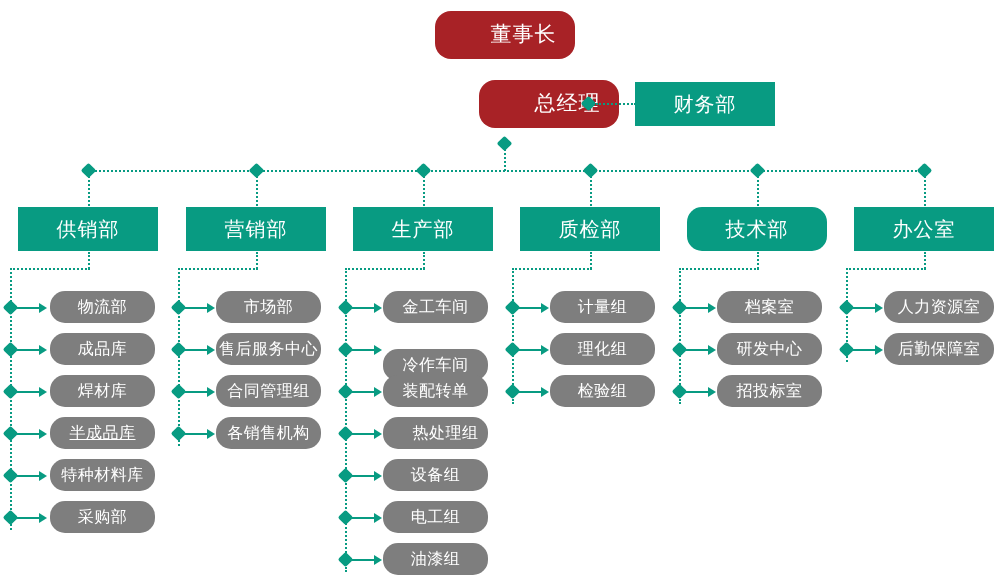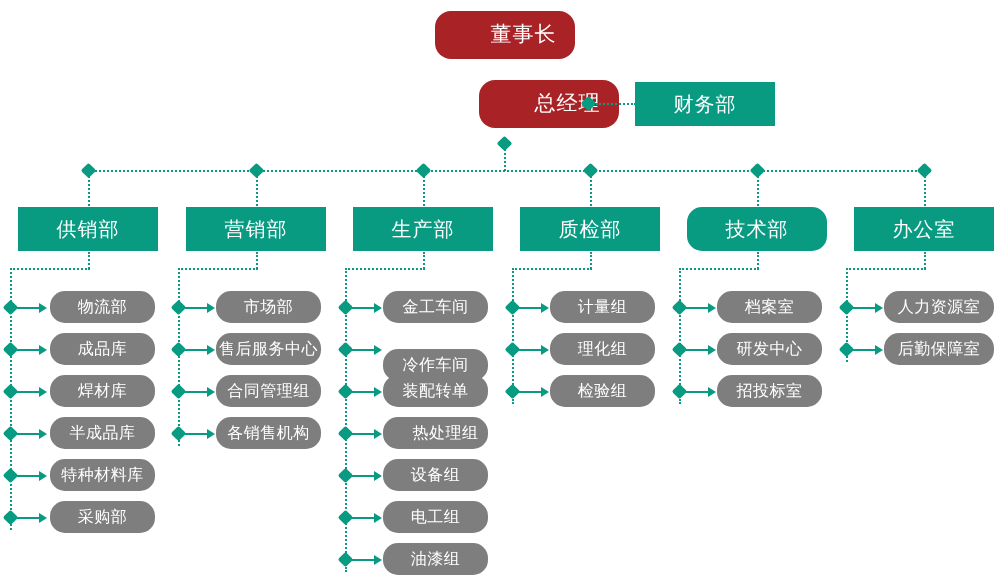--- a/index.html
+++ b/index.html
@@ -169,21 +169,21 @@
   <div class="diamond" style="left:5px; top:386px;"></div>
   <div class="arrow-line" style="left:17px; top:391px; width:22px;"></div>
   <div class="arrow-head" style="left:39px; top:387px;"></div>
   <div class="box box-sub" style="left:50px; top:375px; width:105px; height:32px;">
     <span>焊材库</span>
   </div>
 
   <div class="diamond" style="left:5px; top:428px;"></div>
   <div class="arrow-line" style="left:17px; top:433px; width:22px;"></div>
   <div class="arrow-head" style="left:39px; top:429px;"></div>
-  <div class="box box-sub" style="left:50px; top:417px; width:105px; height:32px;">
+  <div class="box box-sub" style="left:50px; top:417px; width:105px; height:32px;text-decoration:underline;">
     <span>半成品库</span>
   </div>
 
   <div class="diamond" style="left:5px; top:470px;"></div>
   <div class="arrow-line" style="left:17px; top:475px; width:22px;"></div>
   <div class="arrow-head" style="left:39px; top:471px;"></div>
   <div class="box box-sub" style="left:50px; top:459px; width:105px; height:32px;">
     <span>特种材料库</span>
   </div>
 

